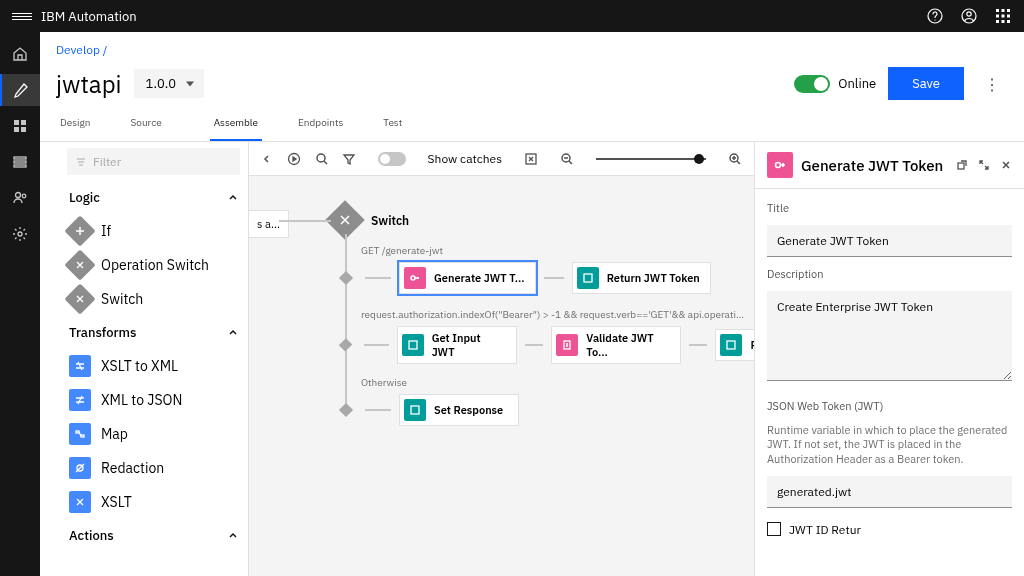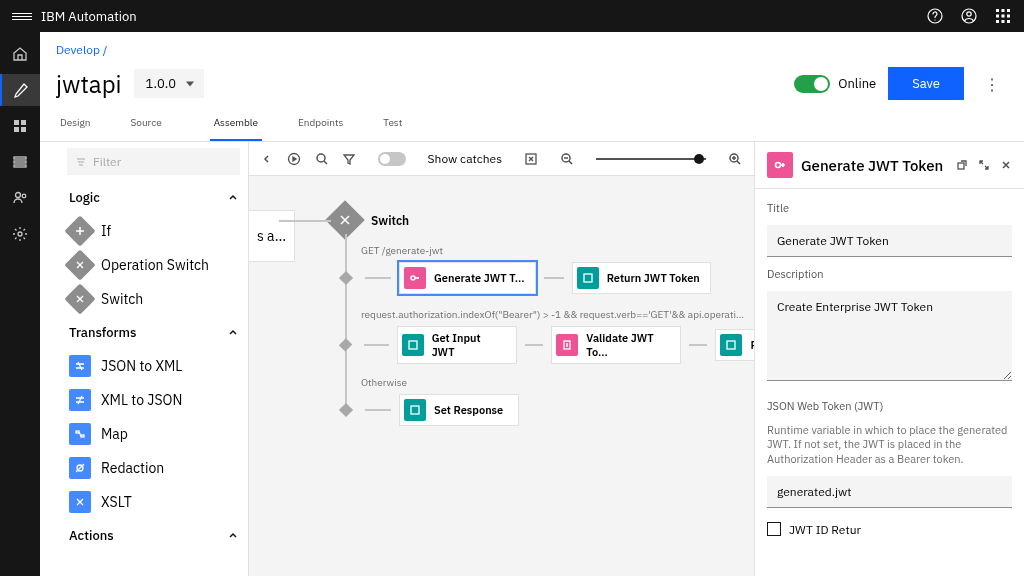--- a/index.html
+++ b/index.html
@@ -57,21 +57,21 @@
     .ct-left { display: flex; gap: 14px; align-items: center; }
     .ct-right { margin-left: auto; display: flex; gap: 22px; align-items: center; }
     .ct-icon { color: #525252; cursor: pointer; display: flex; }
     .small-toggle { width: 28px; height: 14px; background: #c6c6c6; border-radius: 8px; position: relative; cursor: pointer; }
     .small-toggle::after { content: ""; position: absolute; width: 10px; height: 10px; background: #fff; border-radius: 50%; top: 2px; left: 2px; }
     .catches-label { font-size: 12px; }
     .zoom-slider { width: 110px; height: 2px; background: #525252; position: relative; }
     .zoom-slider::after { content: ""; position: absolute; right: 2px; top: -4px; width: 10px; height: 10px; background: #161616; border-radius: 50%; }
     
     .canvas { flex: 1; background: #f4f4f4; position: relative; overflow: hidden; }
-    .start-chip { position: absolute; left: 0; top: 34px; background: #fff; padding: 16px 8px; font-size: 14px; border: 1px solid #e0e0e0; border-left: none; }
+    .start-chip { position: absolute; left: 0; top: 34px; background: #fff; padding: 6px 8px; font-size: 11px; border: 1px solid #e0e0e0; border-left: none; }
     .switch-node { position: absolute; left: 82px; top: 30px; display: flex; align-items: center; gap: 12px; }
     .switch-diamond { width: 28px; height: 28px; background: #8d8d8d; transform: rotate(45deg); display: flex; align-items: center; justify-content: center; }
     .switch-diamond svg { transform: rotate(-45deg); }
     .switch-label { font-size: 12px; font-weight: 600; }
     
     .branch-line { position: absolute; left: 96px; width: 2px; background: #c6c6c6; }
     .branch { position: absolute; display: flex; align-items: center; gap: 8px; }
     .branch-dot { width: 10px; height: 10px; background: #a8a8a8; transform: rotate(45deg); margin-right: 6px; }
     .branch-condition { font-size: 10px; color: #6f6f6f; position: absolute; }
     .flow-node { display: flex; align-items: center; background: #fff; border: 1px solid #e0e0e0; padding: 4px 10px 4px 4px; gap: 8px; font-size: 11px; font-weight: 600; min-width: 120px; cursor: pointer; }
@@ -257,21 +257,21 @@
           <svg width="10" height="10" viewBox="0 0 10 10" fill="none" stroke="#161616" stroke-width="1.5">
               <path d="M2 6l3-3 3 3"></path>
             </svg>
         </div>
         <div class="palette-item">
             <div class="pi-icon blue">
               <svg width="12" height="12" viewBox="0 0 12 12" fill="none" stroke="#fff" stroke-width="1.3">
                 <path d="M2 4h8M2 8h8M4 2l4 8"></path>
               </svg>
             </div>
-            <span>JSON to XML</span>
+            <span>XSLT to XML</span>
           </div>
         <div class="palette-item">
             <div class="pi-icon blue">
               <svg width="12" height="12" viewBox="0 0 12 12" fill="none" stroke="#fff" stroke-width="1.3">
                 <path d="M2 4h8M2 8h8M8 2l-4 8"></path>
               </svg>
             </div>
             <span>XML to JSON</span>
           </div>
         <div class="palette-item">

